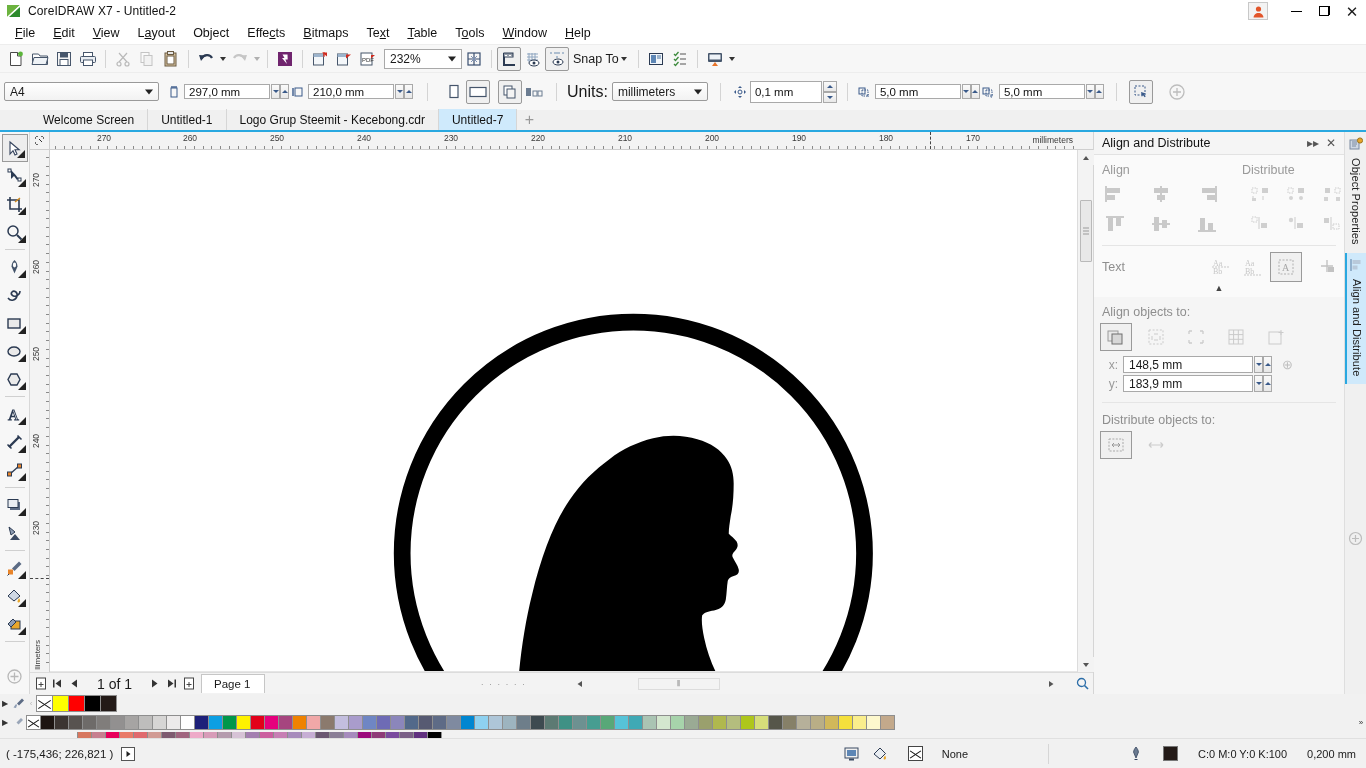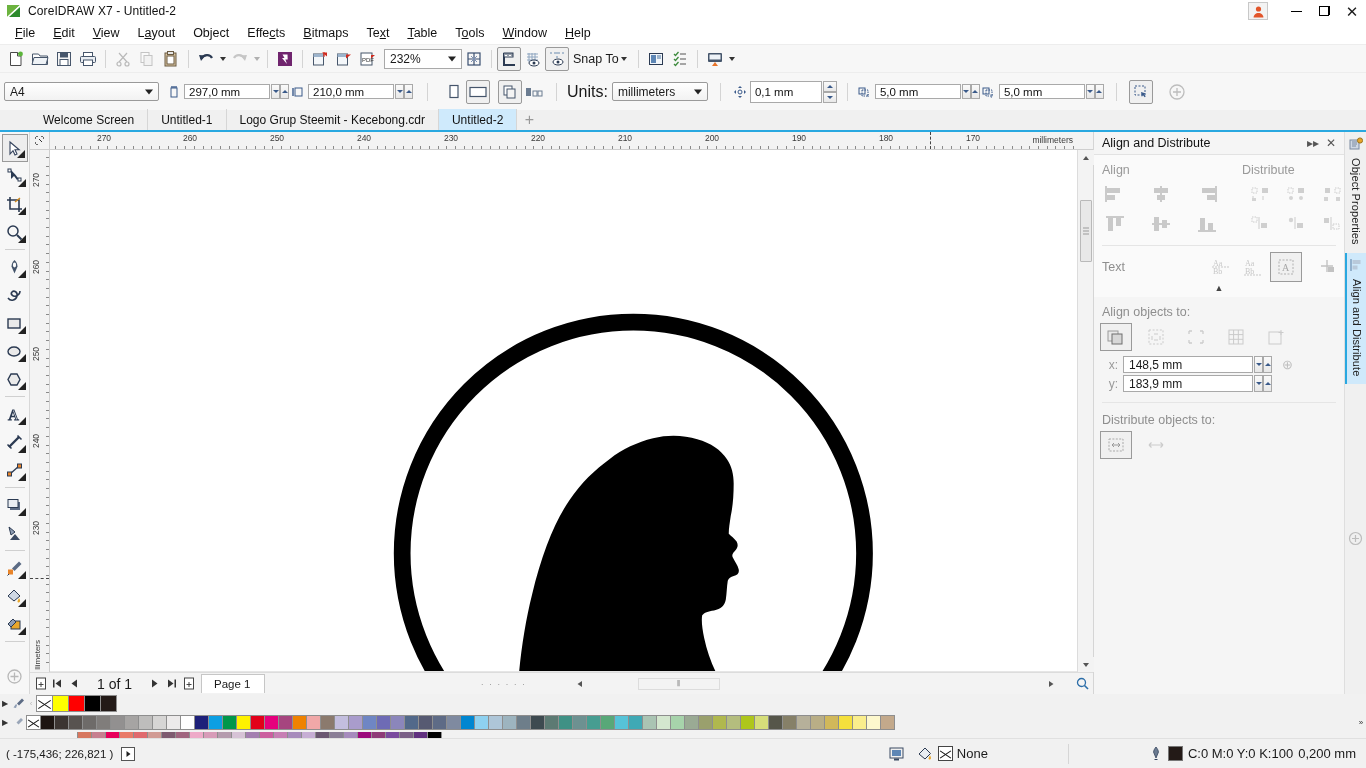--- a/index.html
+++ b/index.html
@@ -187,21 +187,21 @@
   .swx::before, .swx::after { content:""; position:absolute; left:0; top:50%; width:100%; height:1px; background:#111; }
   .swx::before { transform:rotate(34deg);} .swx::after { transform:rotate(-34deg);}
   .eyedrop { width:16px; height:18px; display:flex;align-items:center;justify-content:center;}
   .palette-strip { display:flex; align-items:center; flex:1 1 auto; overflow:hidden; }
 
   
   .statusbar { height:30px; background:#f1f1f1; display:flex; align-items:center; border-top:1px solid #e0e0e0; flex:0 0 30px; }
   .coords { font-size:11.5px; padding-left:6px; white-space:nowrap; }
   .mini-btn { width:14px;height:14px;border:1px solid #555; display:flex;align-items:center;justify-content:center; margin-left:8px; cursor:default; background:#fff;}
   .st-sep { width:1px; height:20px; background:#d6d6d6; margin:0 10px; }
-  .st-item { display:flex; align-items:center; font-size:13px; gap:5px; }
+  .st-item { display:flex; align-items:center; font-size:11px; gap:20px; }
   .colorchip { width:15px;height:15px;background:#000;border:1px solid #777;}
 </style>
 </head>
 <body>
 
 <div id="app">
 
   <div class="titlebar">
     <span class="corel-logo">
       <svg width="16" height="16" viewBox="0 0 16 16">
@@ -557,21 +557,21 @@
     <div class="doctab">
         <span>Welcome Screen</span>
       </div>
     <div class="doctab">
         <span>Untitled-1</span>
       </div>
     <div class="doctab">
         <span>Logo Grup Steemit - Kecebong.cdr</span>
       </div>
     <div class="doctab active">
-        <span>Untitled-2</span>
+        <span>Untitled-7</span>
       </div>
     <div class="tab-add">
         <span>+</span>
       </div>
   </div>
 
   <div class="mainrow">
 
     <div class="toolbox">
       <div class="tbx selected">

